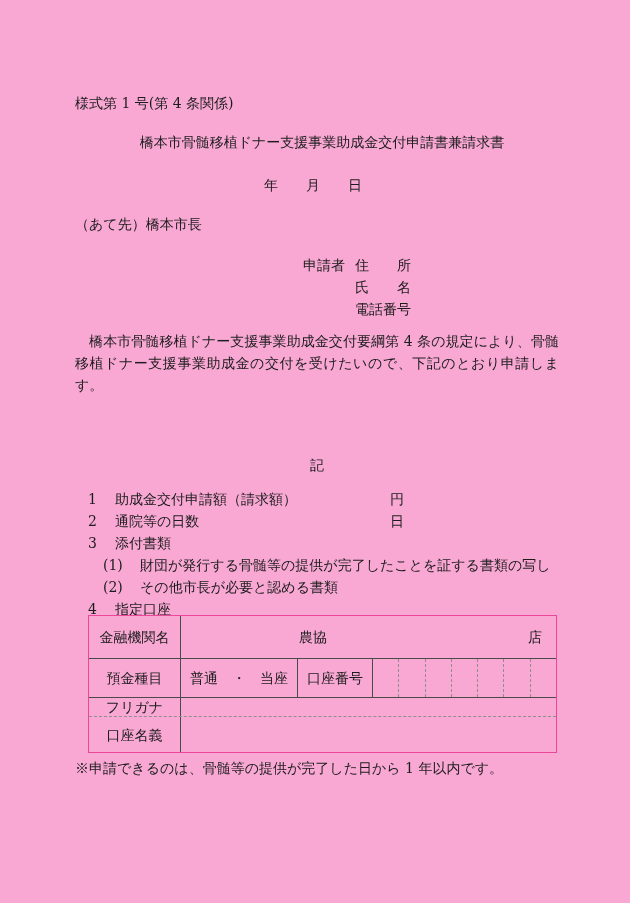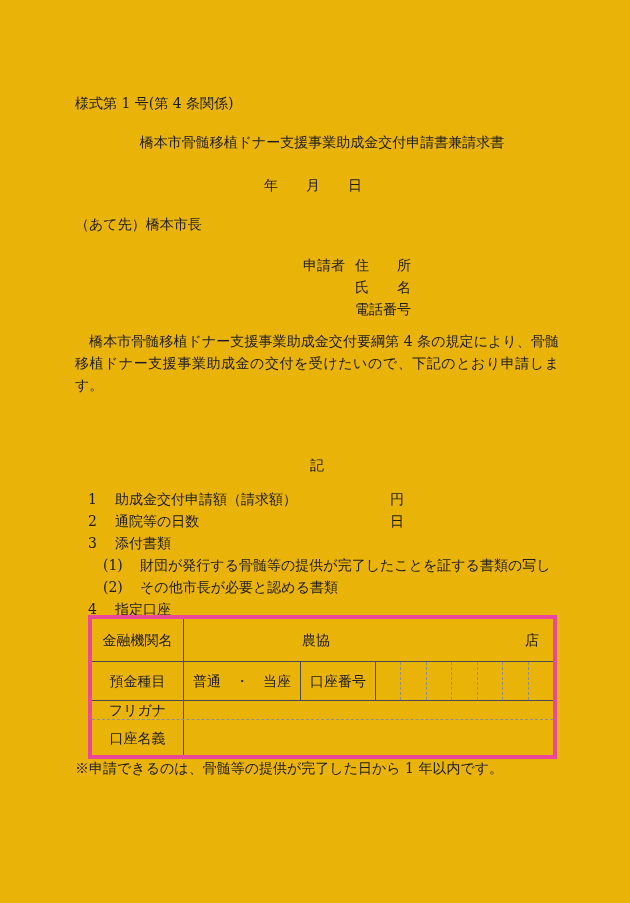--- a/index.html
+++ b/index.html
@@ -2,21 +2,21 @@
 <html lang="ja"><head>
 <meta charset="utf-8">
 <style>
   * { box-sizing: border-box; margin: 0; padding: 0; }
   html, body { background: #e9e9e9; }
   .page {
     position: relative;
     width: 630px;
     height: 903px;
     margin: 0 auto;
-    background: #eab308;
+    background: #f9a8d4;
     font-family: "DejaVu Serif", "Liberation Serif", serif;
     font-size: 14px;
     line-height: 22px;
     color: #1c1c1c;
     overflow: hidden;
   }
   .abs { position: absolute; }
 
   #form-no   { left: 75px; top: 92px; }
   #doc-title { left: 80px; top: 131px; width: 484px; text-align: center; }
@@ -34,21 +34,21 @@
   #item-list { left: 75px; top: 488px; width: 484px; }
   .li { display: flex; position: relative; }
   .li .num    { margin-left: 13px; width: 27px; flex: 0 0 27px; }
   .li .subnum { margin-left: 28px; width: 37px; flex: 0 0 37px; }
   .li .unit   { position: absolute; left: 315px; top: 0; }
   .li .fill-blank { position: absolute; left: 245px; top: 2px; width: 130px; height: 18px; }
 
   
   #account-table {
     left: 88px; top: 615px; width: 469px;
-    border: 4px solid #ec4899;
+    border: 1px solid #ec4899;
   }
   .tr { display: flex; width: 100%; }
   .tr1 { height: 43px; border-bottom: 1px solid #4a4a4a; }
   .tr2 { height: 39px; border-bottom: 1px solid #4a4a4a; }
   .tr3 { height: 19px; border-bottom: 1px dashed #8f8f8f; }
   .tr4 { height: 35px; }
   .hcell {
     flex: 0 0 92px;
     border-right: 1px solid #4a4a4a;
     display: flex; align-items: center; justify-content: center;

